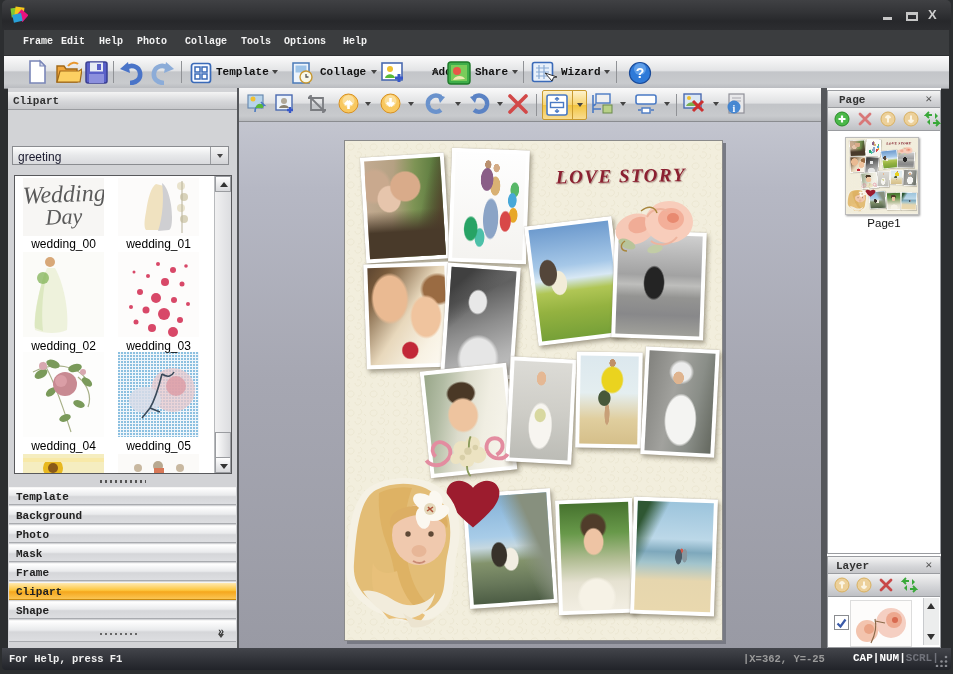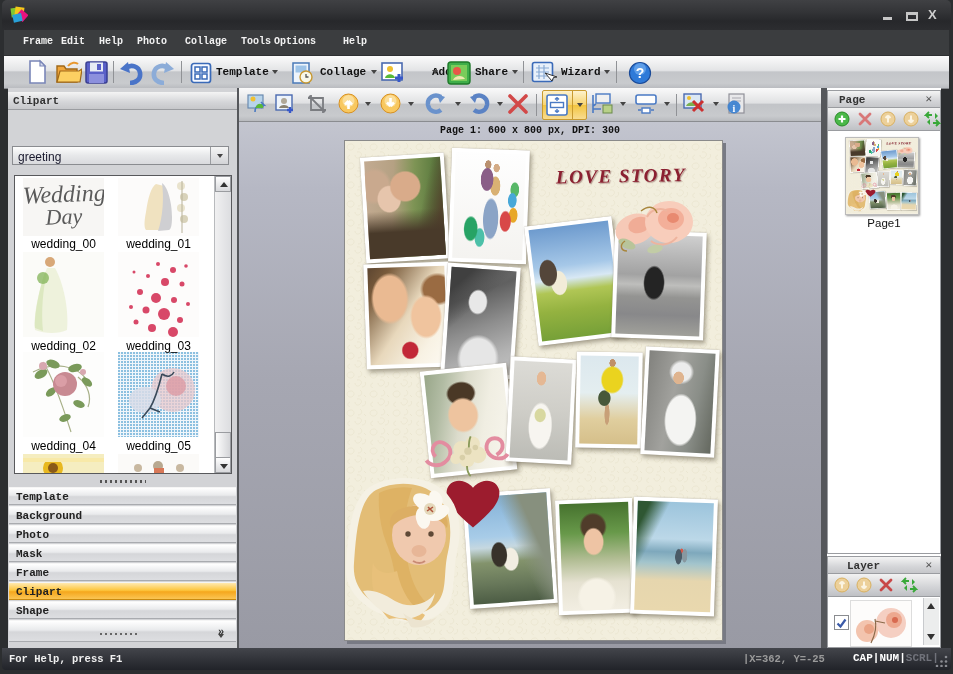--- a/index.html
+++ b/index.html
@@ -143,21 +143,21 @@
   <div class="abs" style="left:926px;top:7px;color:#cdcdcd;font-size:13px;font-weight:bold;font-family:'Liberation Sans',sans-serif">X</div>
 </div>
 
 <div id="menubar">
   <span class="menu mono" style="left:19px">Frame</span>
   <span class="menu mono" style="left:57px">Edit</span>
   <span class="menu mono" style="left:95px">Help</span>
   <span class="menu mono" style="left:133px">Photo</span>
   <span class="menu mono" style="left:181px">Collage</span>
   <span class="menu mono" style="left:237px">Tools</span>
-  <span class="menu mono" style="left:270px">Options</span>
+  <span class="menu mono" style="left:280px">Options</span>
   <span class="menu mono" style="left:339px">Help</span>
 </div>
 
 <div id="toolbar">
   <svg class="abs" style="left:20px;top:3px" width="26" height="26" viewBox="0 0 26 26">
     <path d="M6 2h10l5 5v17H6z" fill="#fff" stroke="#7a86b8" stroke-width="1.6"></path>
     <path d="M16 2l5 5h-5z" fill="#d8ddee" stroke="#7a86b8" stroke-width="1.2"></path>
   </svg>
   <svg class="abs" style="left:50px;top:4px" width="28" height="25" viewBox="0 0 28 25">
     <path d="M3 22V6h7l2 3h11v13z" fill="#f0a63c" stroke="#a06818" stroke-width="1.4"></path>
@@ -435,21 +435,20 @@
     <path d="M10 8l10 10M20 8L10 18" stroke="#cc3030" stroke-width="3"></path>
   </svg>
   <span class="darr" style="left:474px"></span>
   <svg class="abs" style="left:486px;top:5px" width="24" height="22" viewBox="0 0 24 22">
     <rect x="4" y="1" width="15" height="19" fill="#e8e8ea" stroke="#909098" stroke-width="1.2"></rect>
     <path d="M7 5h9M7 8h9M7 11h5" stroke="#a8a8b0" stroke-width="1"></path>
     <circle cx="9" cy="14" r="6.5" fill="#3a80d0" opacity=".92"></circle>
     <text x="9" y="19" font-size="10" font-weight="bold" fill="#fff" text-anchor="middle" font-family="Liberation Serif">i</text>
   </svg>
   </div>
-  <div class="mono" style="position:absolute;top:37px;width:100%;text-align:center;font-size:10px;color:#111;">Page 1: 600 x 800 px, DPI: 300</div>
   <div id="page">
 <svg class="abs" style="left:0;top:0" width="377" height="499" viewBox="0 0 377 499">
   <defs>
           <pattern id="dmk" width="23" height="19" patternUnits="userSpaceOnUse">
     <path d="M3 4c4-3 8 1 5 4s-8-1-5-4zM15 2c3 2 2 6-2 6M12 11c4-1 6 3 3 5-2 2-5 1-5-2M20 13c2 3-1 5-3 5M5 14c-3 1-3 4 0 5M19 7l2 2" fill="none" stroke="#e5dfc7" stroke-width="1"></path>
   </pattern>
         </defs>
   <rect width="377" height="499" fill="url(#dmk)" opacity=".55"></rect>
 </svg>
 <div class="ph" style="left:18px;top:14px;width:84px;height:106px;transform:rotate(-3.5deg)">
@@ -675,21 +674,21 @@
               <ellipse cx="110" cy="28" rx="9" ry="6" transform="rotate(60 110 28)"></ellipse>
               <circle cx="104" cy="38" r="6" fill="#e4d8ba"></circle>
             </g>
   <path d="M85 34l5 5m-6-1l6-4" stroke="#b0543c" stroke-width="1.5"></path>
 </svg>
 </div>
     </div>
     <div style="position:absolute;left:0;top:126px;width:100%;text-align:center;font-size:11.5px;color:#111;">Page1</div>
   </div>
   <div id="layerpanel" style="position:absolute;left:0;top:468px;width:112px;height:90px;background:#fff;border:1px solid #9a9ca0;">
-    <div class="phead" style="top:0;height:16px;line-height:16px;"><span class="mono" style="margin-left:19px">Layer</span><span class="mono" style="position:absolute;right:8px;color:#555;">✕</span></div>
+    <div class="phead" style="top:0;height:16px;line-height:16px;"><span class="mono" style="margin-left:8px">Layer</span><span class="mono" style="position:absolute;right:8px;color:#555;">✕</span></div>
     <div class="ptool" style="top:17px">
       <svg class="abs" style="left:6px;top:3px" width="16" height="16" viewBox="0 0 16 16">
           <circle cx="8" cy="8" r="7" fill="#ecd09a" stroke="#d8b060" stroke-width="1"></circle>
           <path d="M8 11.5v-7m0 0L5.5 7M8 4.5L10.5 7" stroke="#fbf4e2" stroke-width="2" fill="none"></path>
         </svg>
       <svg class="abs" style="left:28px;top:3px" width="16" height="16" viewBox="0 0 16 16">
           <circle cx="8" cy="8" r="7" fill="#ecd09a" stroke="#d8b060" stroke-width="1"></circle>
           <path d="M8 4.5v7m0 0L5.5 9M8 11.5L10.5 9" stroke="#fbf4e2" stroke-width="2" fill="none"></path>
         </svg>
       <svg class="abs" style="left:50px;top:3px" width="16" height="16" viewBox="0 0 16 16">

